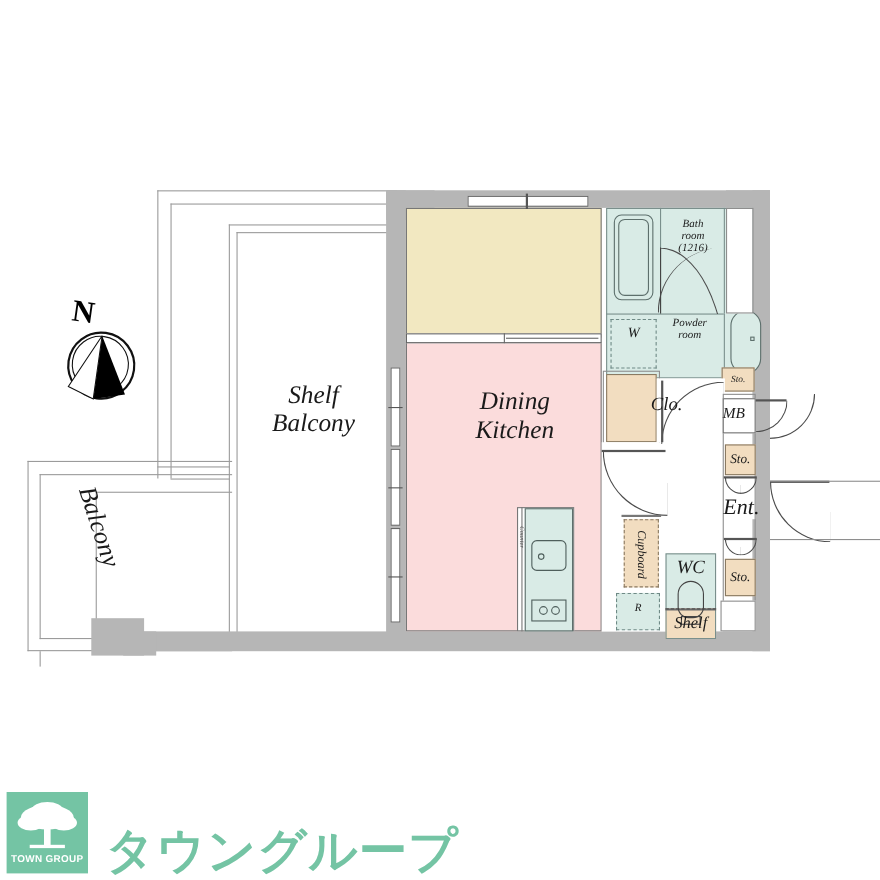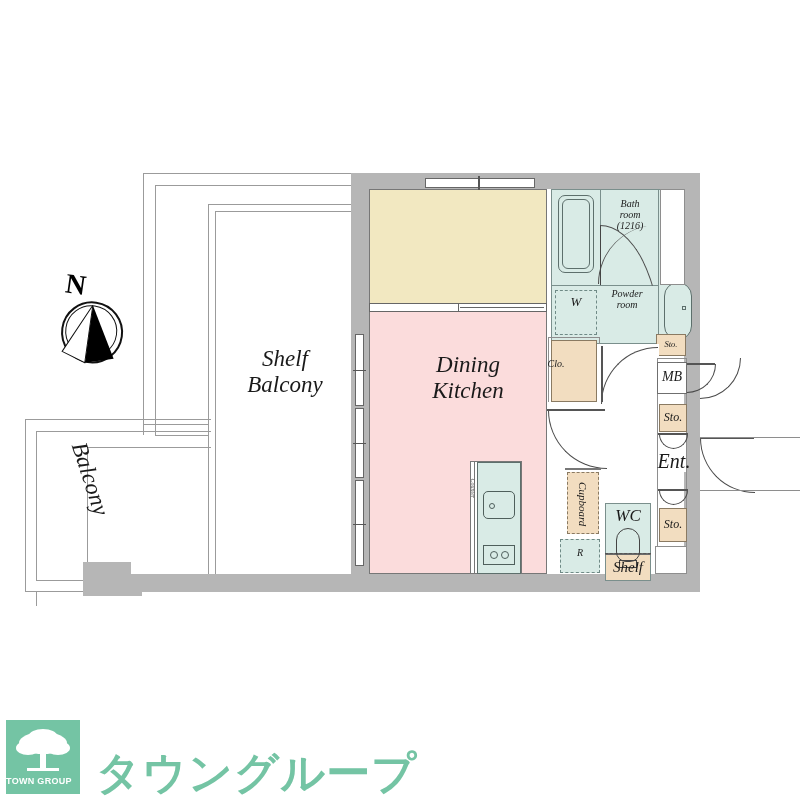--- a/index.html
+++ b/index.html
@@ -31,21 +31,21 @@
 
   .win{position:absolute;background:#ffffff;border:1px solid #666;box-sizing:border-box;}
 
   .compass{position:absolute;}
   .compass .ring{position:absolute;left:10px;top:26px;width:58px;height:58px;border:2px solid #111;border-radius:50%;}
   .compass .ring2{position:absolute;left:14px;top:30px;width:50px;height:50px;border:1px solid #111;border-radius:50%;}
   .compass .nletter{position:absolute;left:8px;top:-4px;font-family:"Liberation Serif",serif;font-size:28px;font-weight:700;font-style:normal;color:#000;}
 
   .logo-wrap{position:absolute;left:0;top:716px;width:800px;height:84px;}
   .logo-sq{position:absolute;left:6px;top:4px;width:74px;height:74px;background:#74c4a4;}
-  .logo-tg{position:absolute;left:6px;top:60px;width:74px;font-family:"Liberation Sans",sans-serif;font-size:9px;font-weight:700;color:#ffffff;letter-spacing:.3px;}
+  .logo-tg{position:absolute;left:6px;top:60px;width:74px;text-align:center;font-family:"Liberation Sans",sans-serif;font-size:9px;font-weight:700;color:#ffffff;letter-spacing:.3px;}
   .tagline{position:absolute;left:98px;top:8px;font-family:"Liberation Sans",sans-serif;font-size:16px;color:#7a7a7a;letter-spacing:1px;white-space:nowrap;}
   .brand{position:absolute;left:96px;top:28px;font-family:"Liberation Sans",sans-serif;font-size:44px;font-weight:700;color:#74c4a4;letter-spacing:1px;white-space:nowrap;}
 </style>
 </head>
 <body>
 
 <div id="stage">
 
   <div class="wallline" style="left:143px;top:173px;width:218px;height:262px;border-color:#9b9b9b;border-right:none;border-bottom:none;"></div>
   <div class="wallline" style="left:155px;top:185px;width:206px;height:250px;border-color:#9b9b9b;border-right:none;border-bottom:none;"></div>
@@ -214,33 +214,33 @@
 
   <div class="lbl sm" style="left:595px;top:288px;width:64px;">
     <div>Powder</div>
     <div>room</div>
   </div>
 
   <div class="lbl sm" style="left:555px;top:295px;width:42px;font-size:13px;">
     <span>W</span>
   </div>
 
-  <div class="lbl sm" style="left:533px;top:358px;width:46px;font-size:10px;">
+  <div class="lbl sm" style="left:583px;top:358px;width:46px;font-size:17px;">
     <span>Clo.</span>
   </div>
 
   <div class="lbl xs" style="left:552px;top:498px;width:62px;transform:rotate(90deg);transform-origin:50% 50%;">
     <span>Cupboard</span>
   </div>
 
   <div class="lbl sm" style="left:560px;top:547px;width:40px;">
     <span>R</span>
   </div>
 
-  <div class="lbl sm" style="left:657px;top:369px;width:30px;font-size:14px;">
+  <div class="lbl sm" style="left:657px;top:369px;width:19px;font-size:14px;">
     <span>MB</span>
   </div>
 
   <div class="lbl xxs" style="left:656px;top:340px;width:30px;">
     <span>Sto.</span>
   </div>
 
   <div class="lbl xs" style="left:659px;top:411px;width:28px;font-size:12px;">
     <span>Sto.</span>
   </div>

